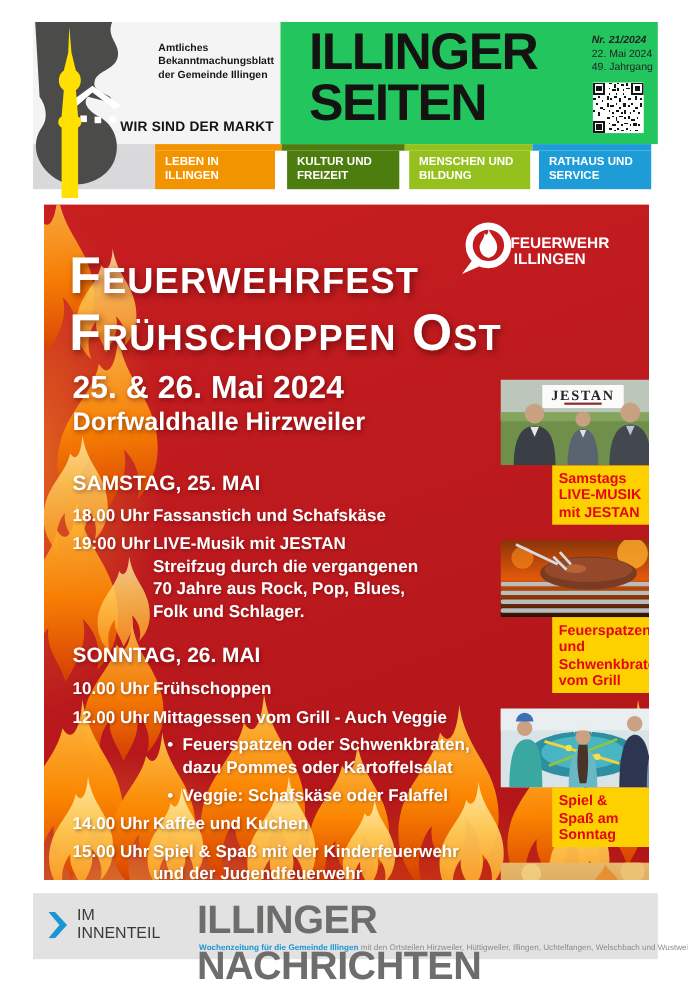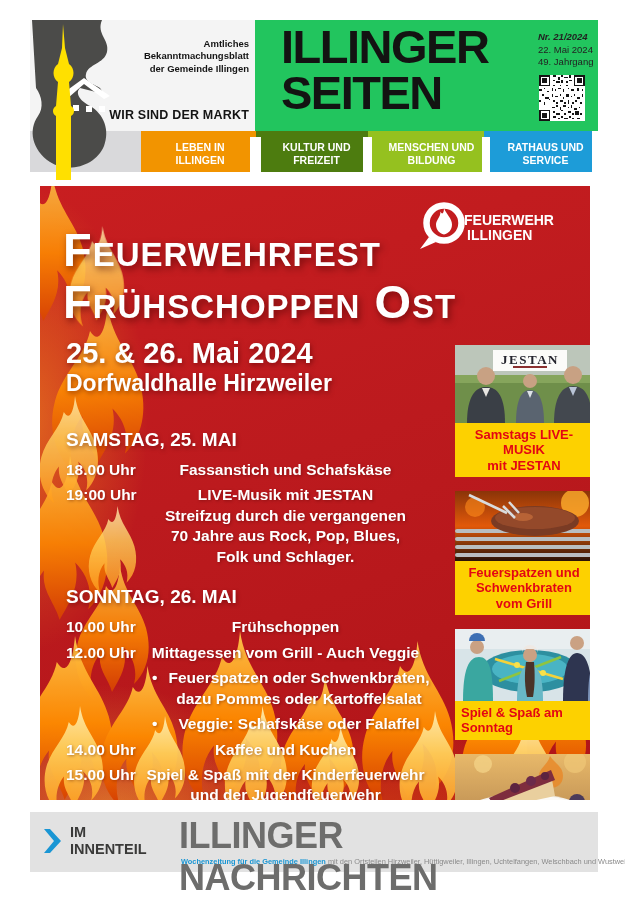--- a/index.html
+++ b/index.html
@@ -1,23 +1,23 @@
 <!DOCTYPE html>
 <html><head>
 <meta charset="utf-8">
 <style>
   html,body{margin:0;padding:0;}
   body{width:625px;height:897px;background:#fff;font-family:"Liberation Sans",sans-serif;position:relative;overflow:hidden;}
   .abs{position:absolute;}
-  .pre{white-space:pre-line;text-align:center;}
+  .pre{white-space:pre-line;}
 
   
   .hdr-left{left:30px;top:20px;width:225px;height:111px;background:#f4f4f4;}
   .hdr-right{left:255px;top:20px;width:343px;height:111px;background:#22c55e;}
-  .publisher{right:6px;top:18px;text-align:right;font-size:9.5px;font-weight:bold;color:#141414;line-height:1.3;}
+  .publisher{right:6px;top:18px;font-size:9.5px;font-weight:bold;color:#141414;line-height:1.3;}
   .slogan{right:6px;bottom:9px;font-size:12.5px;font-weight:bold;color:#141414;letter-spacing:.2px;}
   .masthead{left:26px;top:4px;font-size:47px;font-weight:bold;color:#131312;line-height:.98;letter-spacing:-1.5px;}
   .issue{left:283px;top:11px;font-size:9.5px;color:#222;line-height:1.32;}
   .issue .nr{font-weight:bold;font-style:italic;}
   .qr{left:284px;top:55px;width:46px;height:46px;background:#fff;}
   .logo-svg{left:20px;top:18px;width:97px;height:162px;z-index:5;}
 
   
   .nav-grayblock{left:30px;top:131px;width:111px;height:41px;background:#d9d9db;}
   .strip{top:131px;height:6px;}
@@ -39,26 +39,26 @@
   .sched{left:26px;top:243px;width:366px;color:#fff;z-index:3;}
   .dayhead{font-size:19px;font-weight:bold;margin:0 0 9px 0;text-shadow:1px 2px 4px rgba(70,0,0,.45);}
   .dayhead.second{margin-top:19px;}
   .srow{display:grid;grid-template-columns:73px 1fr;margin-bottom:5px;font-size:15.5px;font-weight:bold;line-height:1.32;text-shadow:1px 1px 3px rgba(70,0,0,.4);}
   .brow{display:grid;grid-template-columns:86px 14px 1fr;margin-bottom:5px;font-size:15.5px;font-weight:bold;line-height:1.32;text-shadow:1px 1px 3px rgba(70,0,0,.4);}
 
   
   .sidebar{left:403px;top:159px;width:150px;z-index:4;}
   .sb-item{margin-bottom:14px;padding-left:12px;}
   .sb-photo{display:block;width:150px;}
-  .sb-caption{background:#fdd100;color:#e30613;font-weight:bold;font-size:13px;line-height:1.18;padding:4px 6px;}
+  .sb-caption{background:#fdd100;color:#e30613;font-weight:bold;font-size:13px;line-height:1.18;padding:4px 6px;margin-left:47px;}
 
   
   .footer{left:30px;top:812px;width:568px;height:60px;background:#e2e2e2;}
   .chev{left:14px;top:17px;width:18px;height:24px;}
-  .innenteil{left:40px;top:12px;font-size:14.5px;font-weight:bold;color:#3a3a39;line-height:1.18;}
+  .innenteil{left:40px;top:12px;font-size:14.5px;font-weight:normal;color:#3a3a39;line-height:1.18;}
   .np-title{left:149px;top:3px;font-size:36px;font-weight:bold;color:#6d6d6c;letter-spacing:-.5px;}
   .np-sub{left:151px;top:45px;font-size:7.4px;color:#8a8a8a;white-space:nowrap;}
   .np-sub .blue{color:#1a96d4;font-weight:bold;}
 </style>
 </head>
 <body>
 
 <div class="abs hdr-left">
   <div class="abs publisher">
     <div>Amtliches</div>

